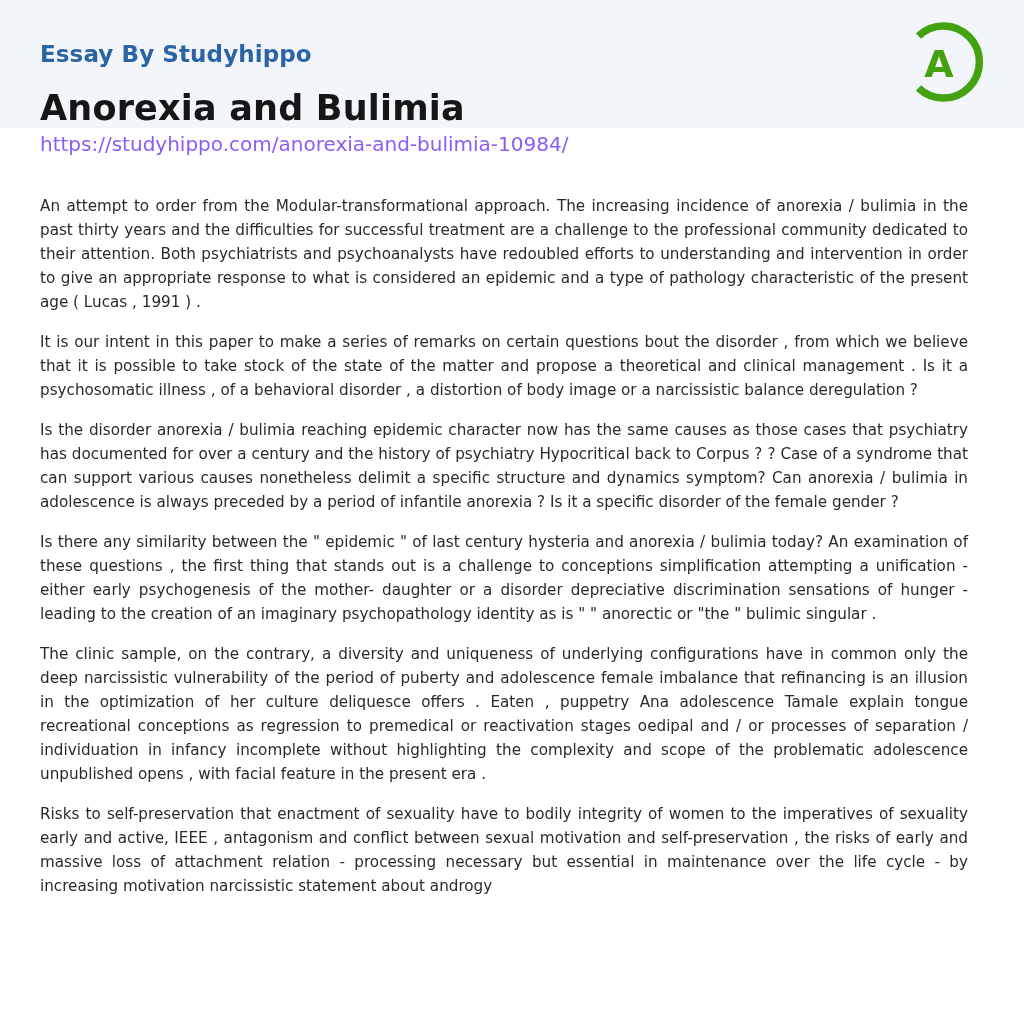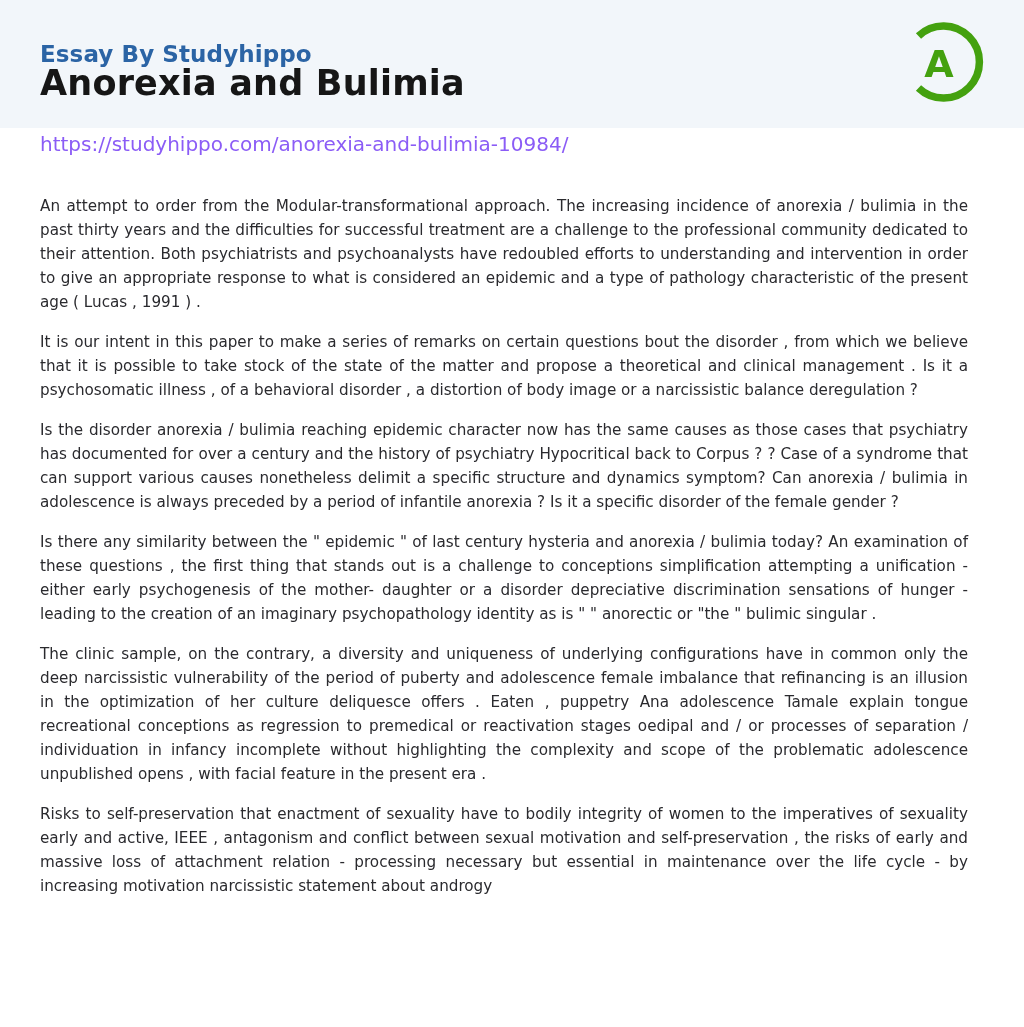--- a/index.html
+++ b/index.html
@@ -37,21 +37,21 @@
   }
   .logo {
     position: absolute;
     left: 908px;
     top: 18px;
     width: 80px;
     height: 88px;
   }
   h1 {
     margin: 0;
-    padding-top: 61px;
+    padding-top: 86px;
     position: absolute;
     top: 0;
     left: 40px;
     font-size: 35px;
     font-weight: bold;
     color: #161616;
     letter-spacing: 0.2px;
     line-height: 44px;
   }
   .content {

